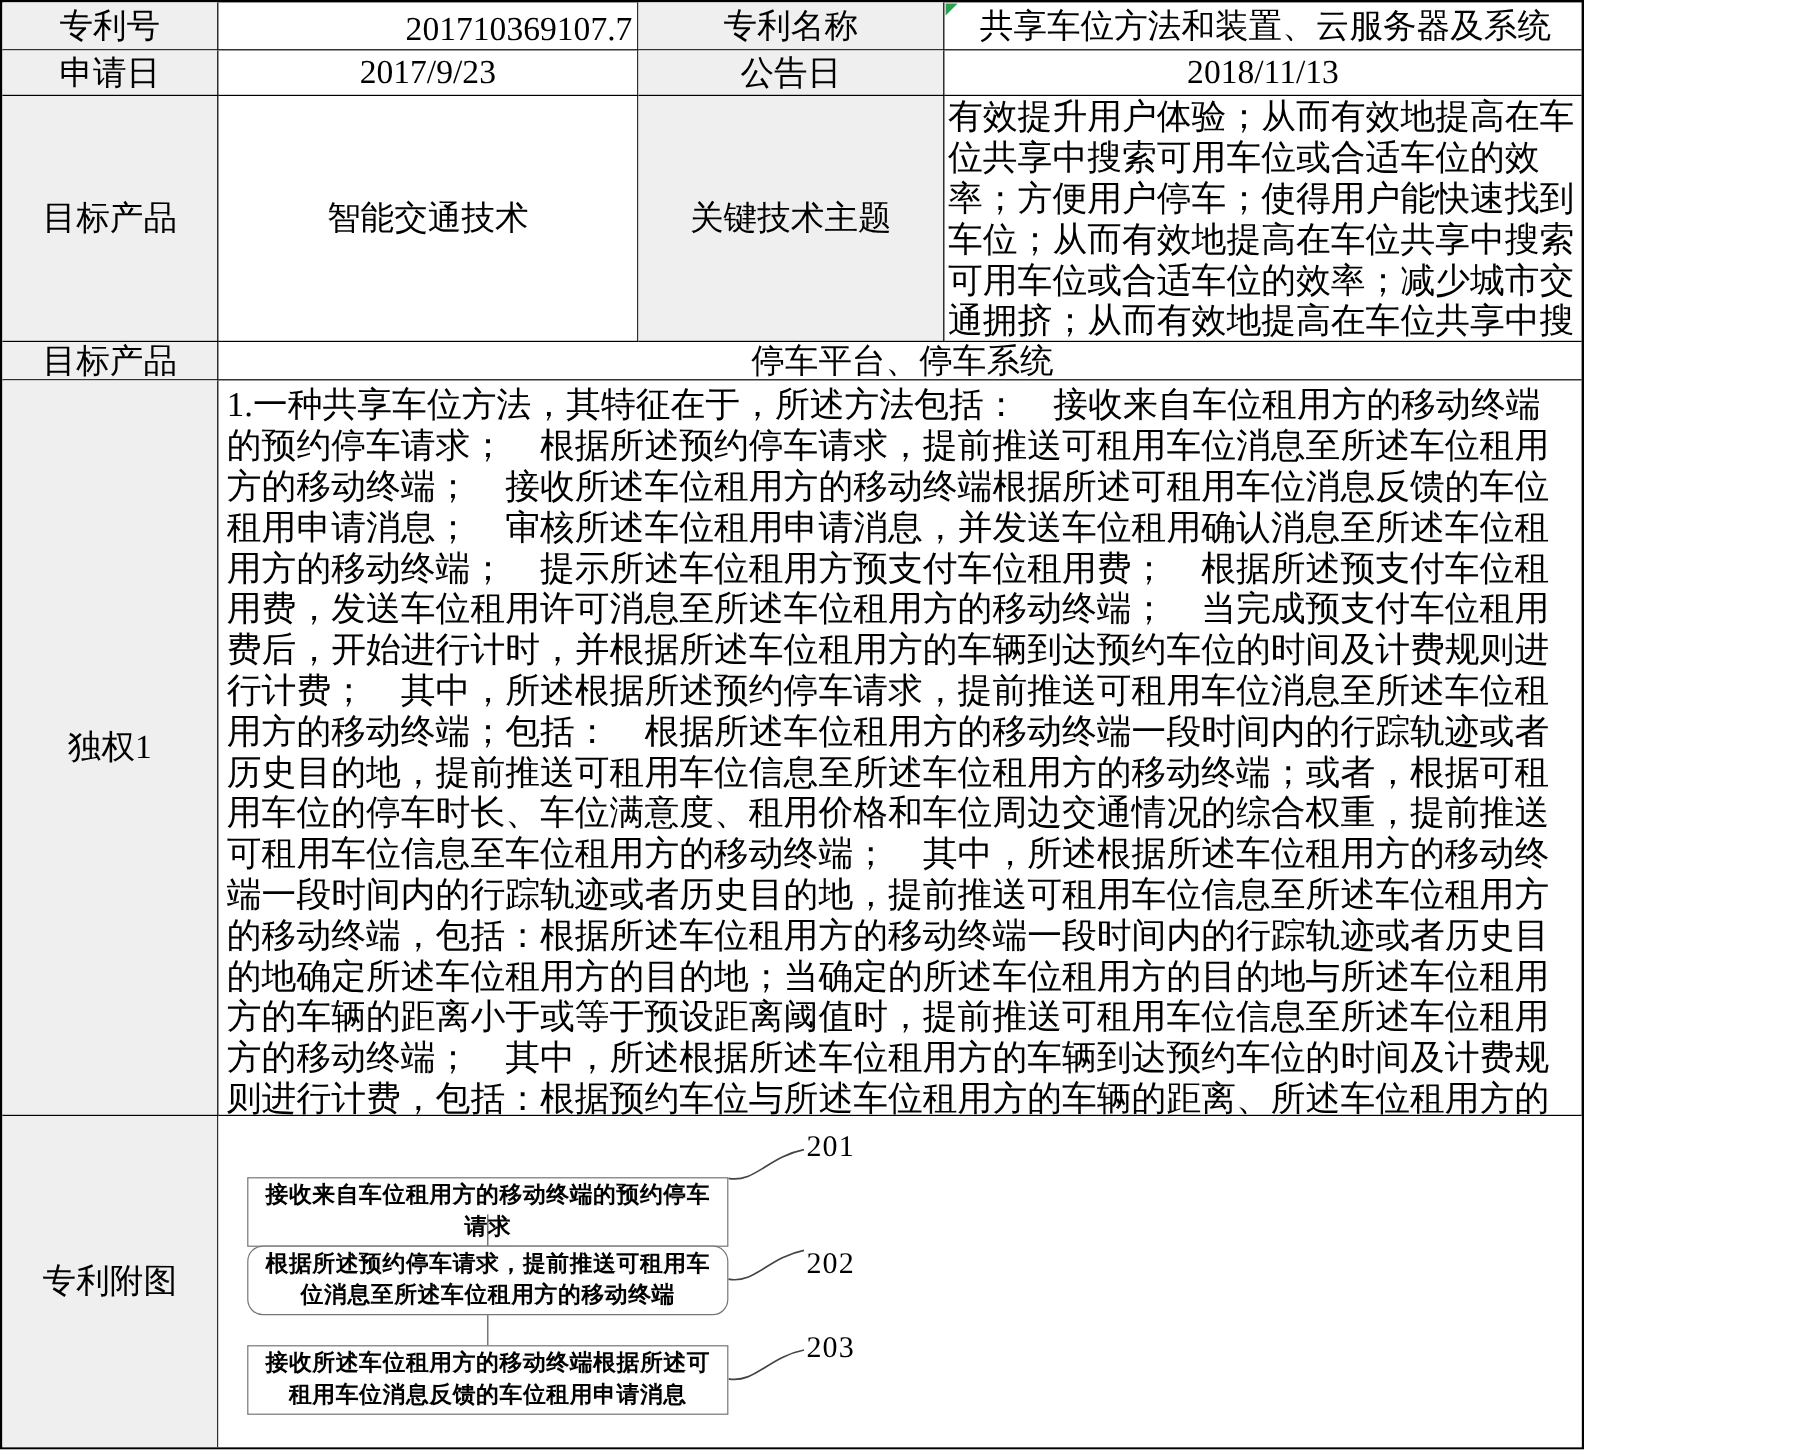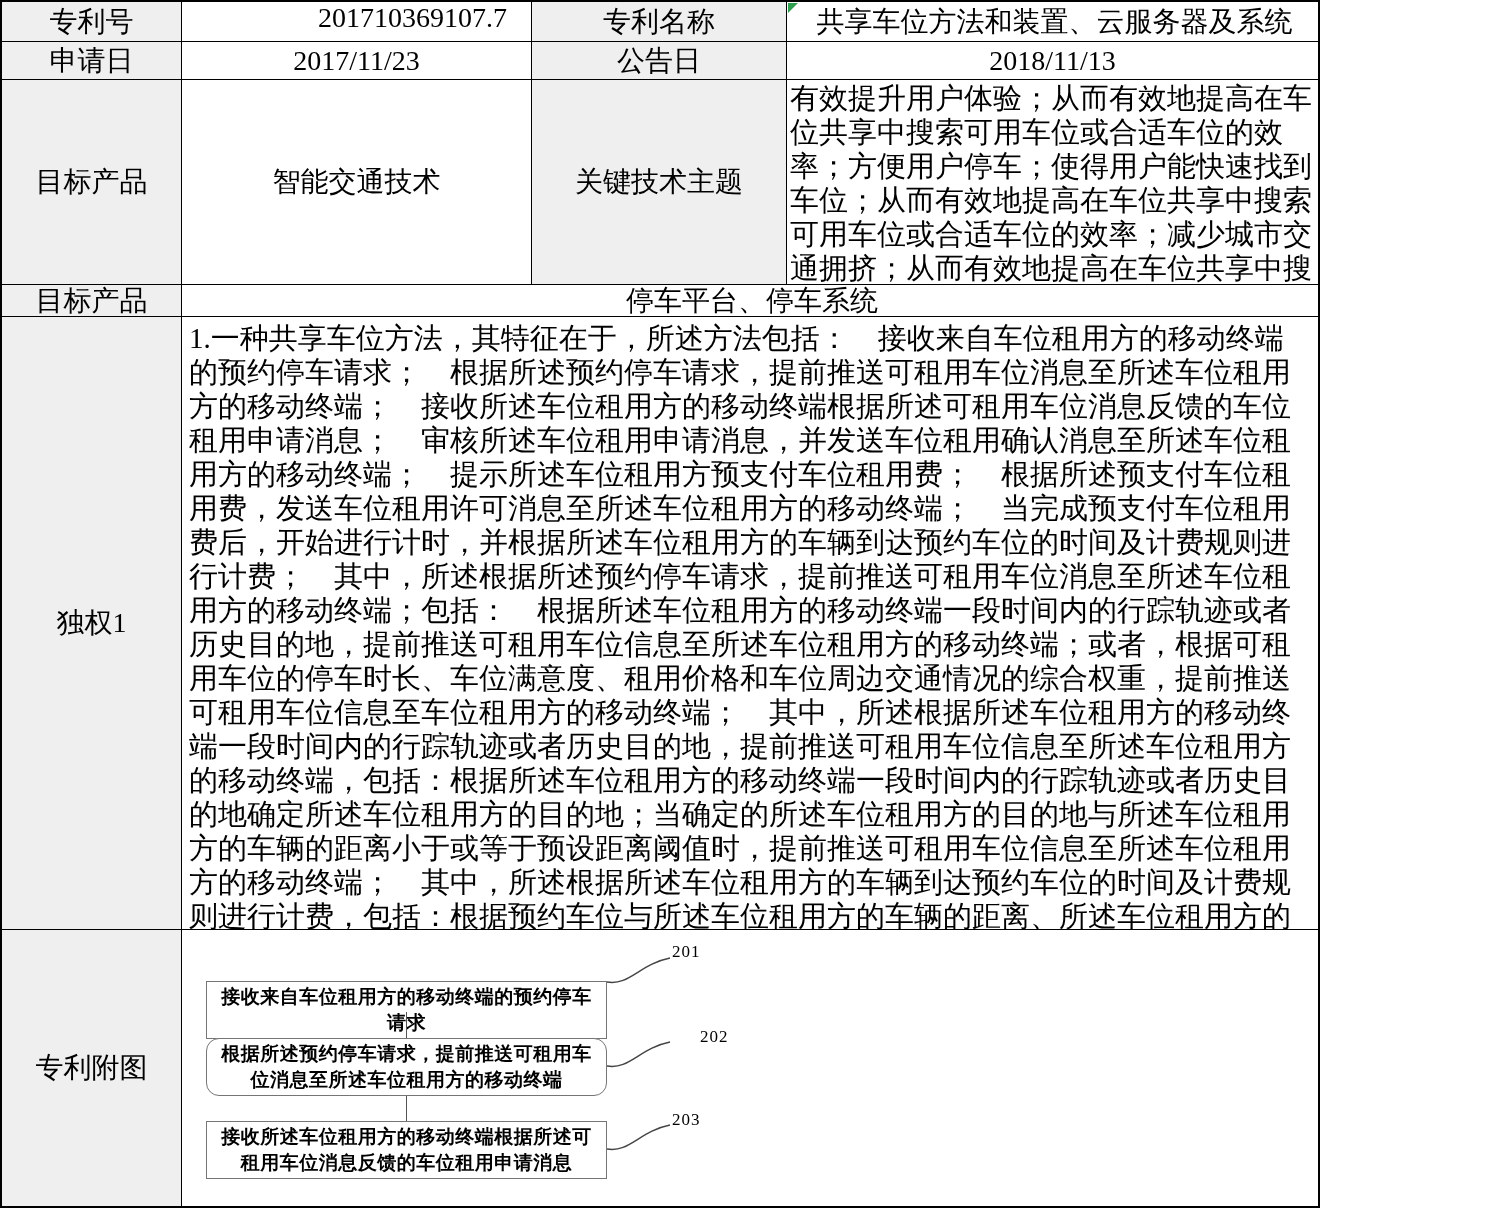--- a/index.html
+++ b/index.html
@@ -23,21 +23,21 @@
     font-size:28px;
   }
   .cell.last-col { border-right:none; }
   .cell.last-row { border-bottom:none; }
   .label {
     background:#efefef;
     display:flex; align-items:center; justify-content:center;
     text-align:center;
   }
   .val-center { display:flex; align-items:center; justify-content:center; }
-  .val-right  { display:flex; align-items:flex-start; justify-content:flex-end; padding-right:24px; }
+  .val-right  { display:flex; align-items:flex-end; justify-content:flex-end; padding-right:4px; }
   .val-left   { display:flex; align-items:center; justify-content:center; padding-left:4px; position:relative; }
   .val-text {
     font-size:29px; line-height:34px;
     padding:1px 3px;
     text-align:left;
   }
   .claim-cell { padding:4px 6px 0 7px; }
   .span3 { grid-column:2 / 5; }
   .corner-flag {
     position:absolute; top:1px; left:1px;
@@ -60,24 +60,24 @@
   .flow-box.b1 { top:24px;margin-top:27px; }
   .flow-box.b2 { top:108px;border-radius:13px; }
   .flow-box.b3 { top:191px; }
   .flow-connector {
     position:absolute; left:224px; width:1px; background:#555;
   }
   .flow-connector.c1 { top:82px; height:26px; }
   .flow-connector.c2 { top:166px; height:25px; }
   .step-num {
     position:absolute; left:490px;
-    font-size:17px; letter-spacing:1px;
+    font-size:25px; letter-spacing:1px;
   }
   .step-num.n1 { top:12px; }
-  .step-num.n2 { top:97px;margin-left:28px; }
+  .step-num.n2 { top:110px; }
   .step-num.n3 { top:180px; }
   .leader-svg {
     position:absolute; left:0; top:0; width:560px; height:280px;
     pointer-events:none;
   }
 </style>
 </head>
 <body>
 
 <div class="sheet">
@@ -93,21 +93,21 @@
     </div>
   <div class="cell last-col val-left">
     <span class="corner-flag"></span>
     <span>共享车位方法和装置、云服务器及系统</span>
   </div>
 
   <div class="cell label">
       <span>申请日</span>
     </div>
   <div class="cell val-center">
-      <span>2017/11/23</span>
+      <span>2017/9/23</span>
     </div>
   <div class="cell label">
       <span>公告日</span>
     </div>
   <div class="cell last-col val-center">
       <span>2018/11/13</span>
     </div>
 
   <div class="cell label">
       <span>目标产品</span>

